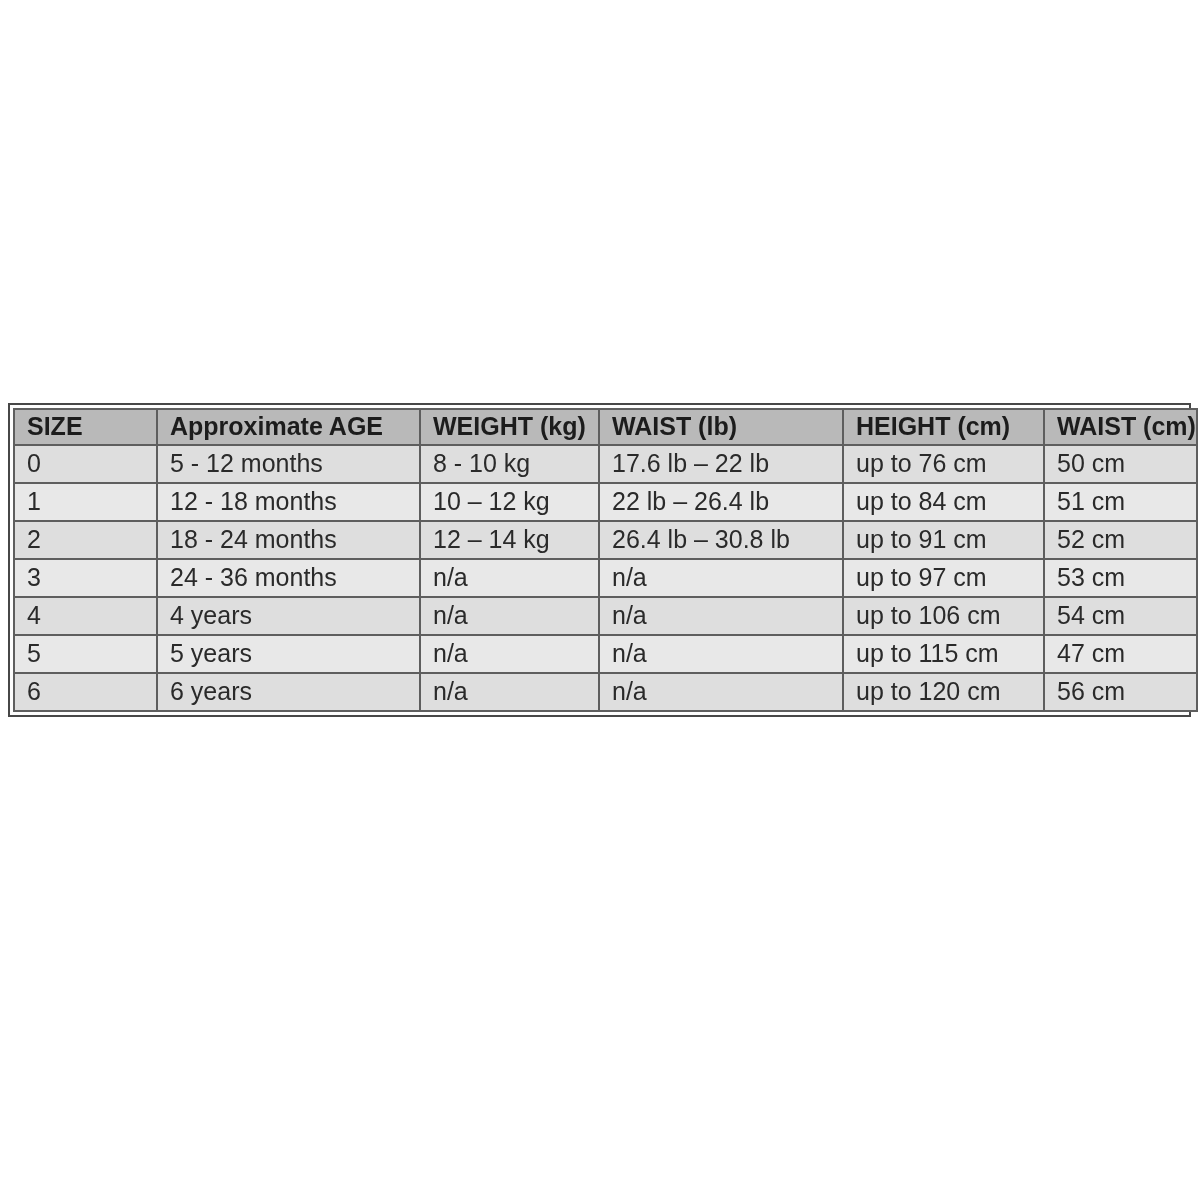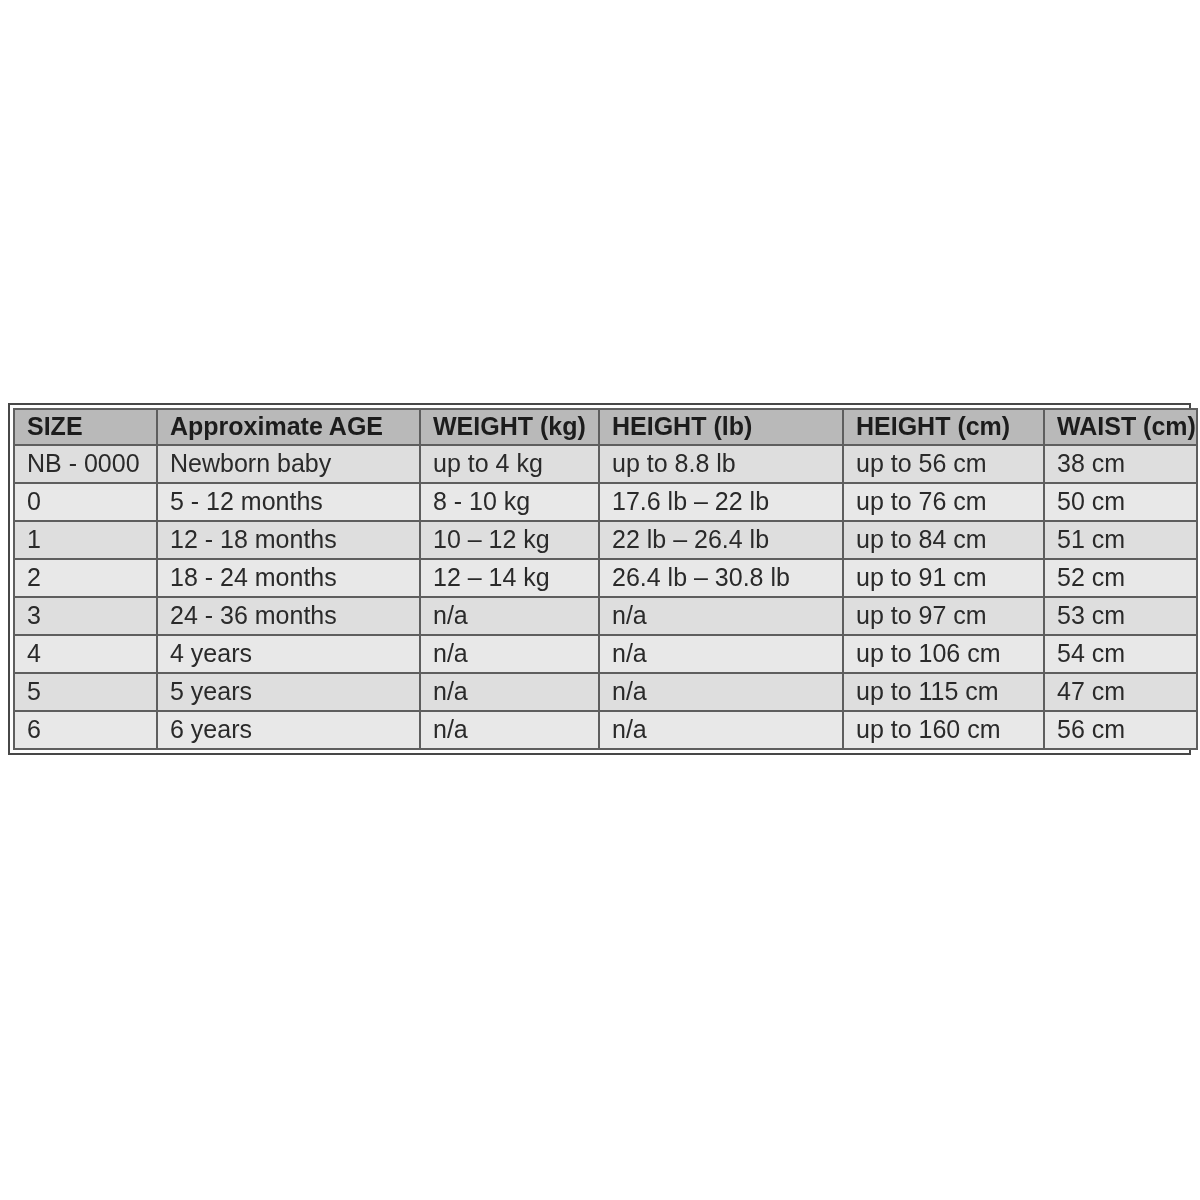--- a/index.html
+++ b/index.html
@@ -83,34 +83,26 @@
           <col class="c2">
           <col class="c3">
           <col class="c4">
           <col class="c5">
       </colgroup>
       <thead>
         <tr>
             <th>SIZE</th>
             <th>Approximate AGE</th>
             <th>WEIGHT (kg)</th>
-            <th>HEIGHT (lb)</th>
+            <th>WAIST (lb)</th>
             <th>HEIGHT (cm)</th>
             <th>WAIST (cm)</th>
           </tr>
       </thead>
       <tbody>
-          <tr>
-            <td>NB - 0000</td>
-            <td>Newborn baby</td>
-            <td>up to 4 kg</td>
-            <td>up to 8.8 lb</td>
-            <td>up to 56 cm</td>
-            <td>38 cm</td>
-          </tr>
           <tr>
             <td>0</td>
             <td>5 - 12 months</td>
             <td>8 - 10 kg</td>
             <td>17.6 lb – 22 lb</td>
             <td>up to 76 cm</td>
             <td>50 cm</td>
           </tr>
           <tr>
             <td>1</td>
@@ -150,19 +142,19 @@
             <td>n/a</td>
             <td>n/a</td>
             <td>up to 115 cm</td>
             <td>47 cm</td>
           </tr>
           <tr>
             <td>6</td>
             <td>6 years</td>
             <td>n/a</td>
             <td>n/a</td>
-            <td>up to 160 cm</td>
+            <td>up to 120 cm</td>
             <td>56 cm</td>
           </tr>
         </tbody>
     </table>
   </div>
 </div>
 
 </body></html>

